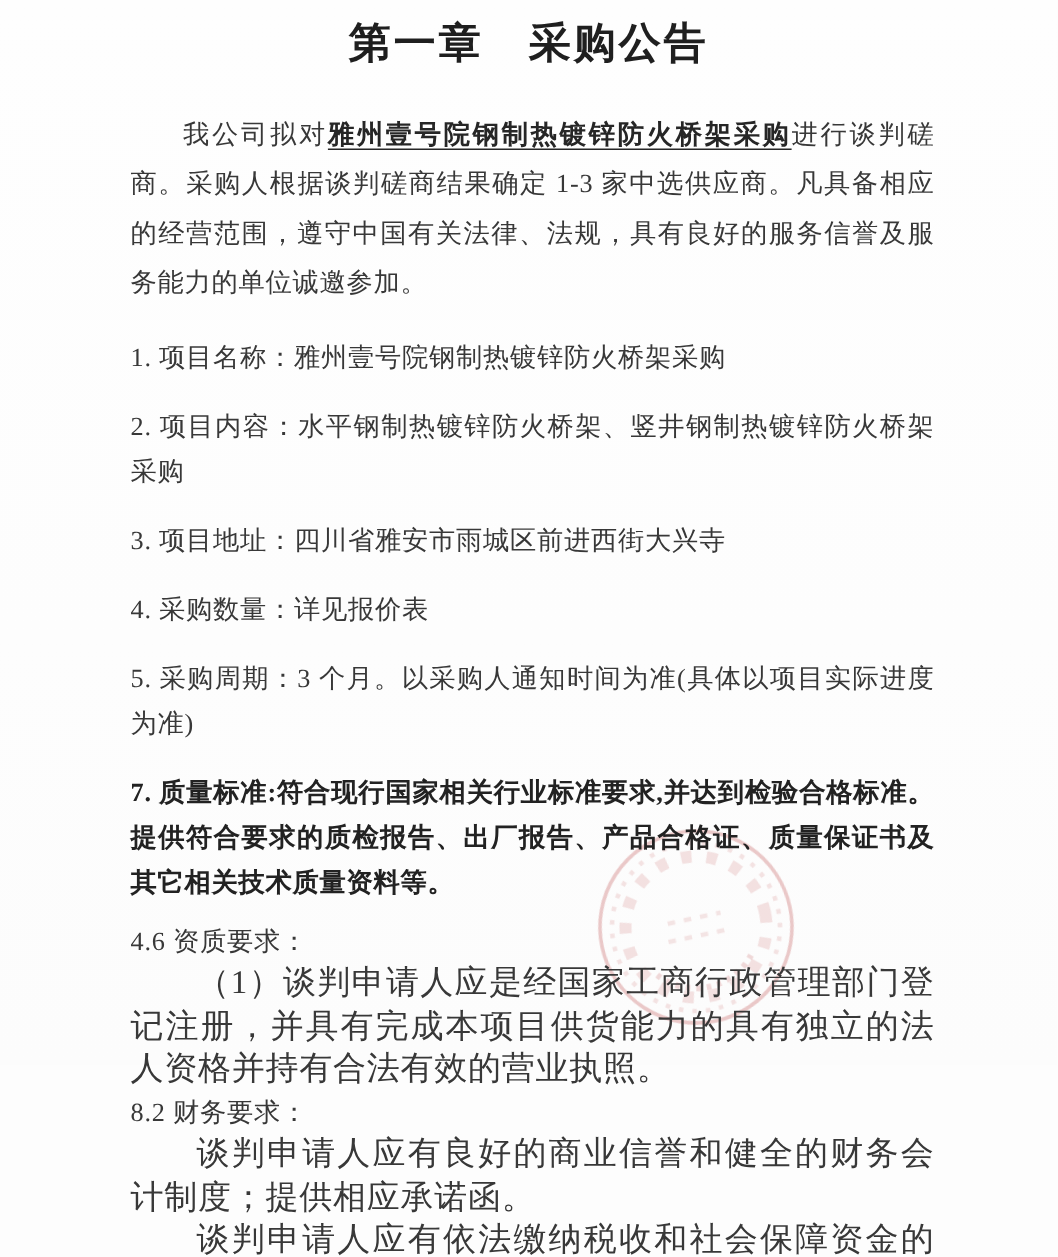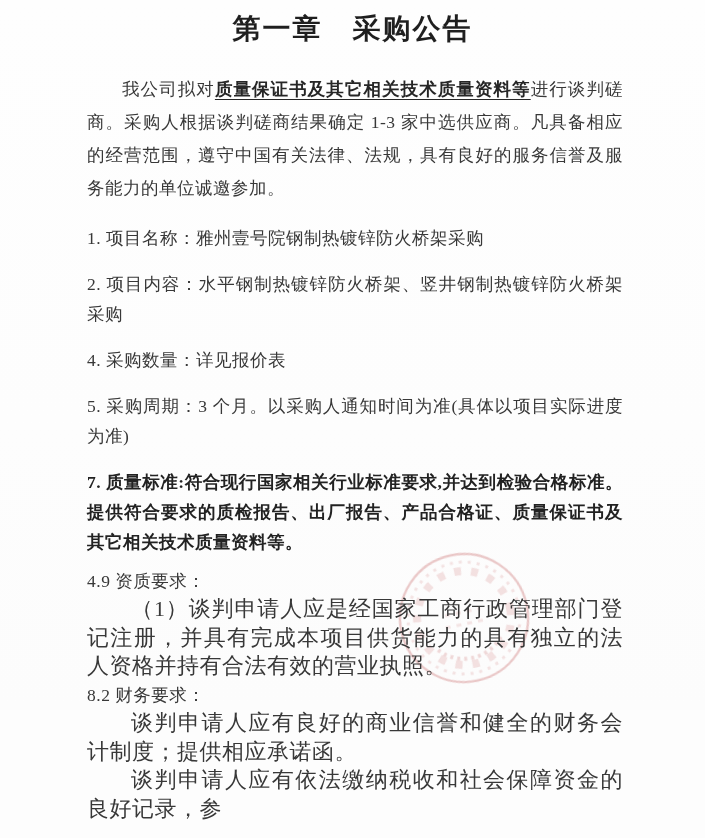--- a/index.html
+++ b/index.html
@@ -86,32 +86,33 @@
 </style>
 </head>
 <body>
 
 <div class="page">
 
   <div class="doc-title">第一章　采购公告</div>
 
   <div class="content">
 
-    <p class="intro"><span>我公司拟对</span><span class="u-bold">质量保证书及其它相关技术质量资料等</span><span>进行谈判磋商。采购人根据谈判磋商结果确定 1-3 家中选供应商。凡具备相应的经营范围，遵守中国有关法律、法规，具有良好的服务信誉及服务能力的单位诚邀参加。</span></p>
+    <p class="intro"><span>我公司拟对</span><span class="u-bold">雅州壹号院钢制热镀锌防火桥架采购</span><span>进行谈判磋商。采购人根据谈判磋商结果确定 1-3 家中选供应商。凡具备相应的经营范围，遵守中国有关法律、法规，具有良好的服务信誉及服务能力的单位诚邀参加。</span></p>
 
     <div class="req-list">
       <div class="req-item">1. 项目名称：雅州壹号院钢制热镀锌防火桥架采购</div>
       <div class="req-item">2. 项目内容：水平钢制热镀锌防火桥架、竖井钢制热镀锌防火桥架采购</div>
+      <div class="req-item">3. 项目地址：四川省雅安市雨城区前进西街大兴寺</div>
       <div class="req-item">4. 采购数量：详见报价表</div>
       <div class="req-item">5. 采购周期：3 个月。以采购人通知时间为准(具体以项目实际进度为准)</div>
       <div class="req-item bold">7. 质量标准:符合现行国家相关行业标准要求,并达到检验合格标准。提供符合要求的质检报告、出厂报告、产品合格证、质量保证书及其它相关技术质量资料等。</div>
     </div>
 
     <div class="sections">
-      <div class="sec-heading">4.9 资质要求：</div>
+      <div class="sec-heading">4.6 资质要求：</div>
       <p class="sec-body" style="margin:0">（1）谈判申请人应是经国家工商行政管理部门登记注册，并具有完成本项目供货能力的具有独立的法人资格并持有合法有效的营业执照。</p>
       <div class="sec-heading">8.2 财务要求：</div>
       <p class="sec-body" style="margin:0">谈判申请人应有良好的商业信誉和健全的财务会计制度；提供相应承诺函。</p>
       <p class="sec-body" style="margin:0">谈判申请人应有依法缴纳税收和社会保障资金的良好记录，参</p>
     </div>
 
   </div>
 
   <svg class="stamp" viewBox="0 0 140 140">
     <circle cx="70" cy="70" r="64" fill="none" stroke="#cf7d7d" stroke-width="2.4" opacity="0.55"></circle>

